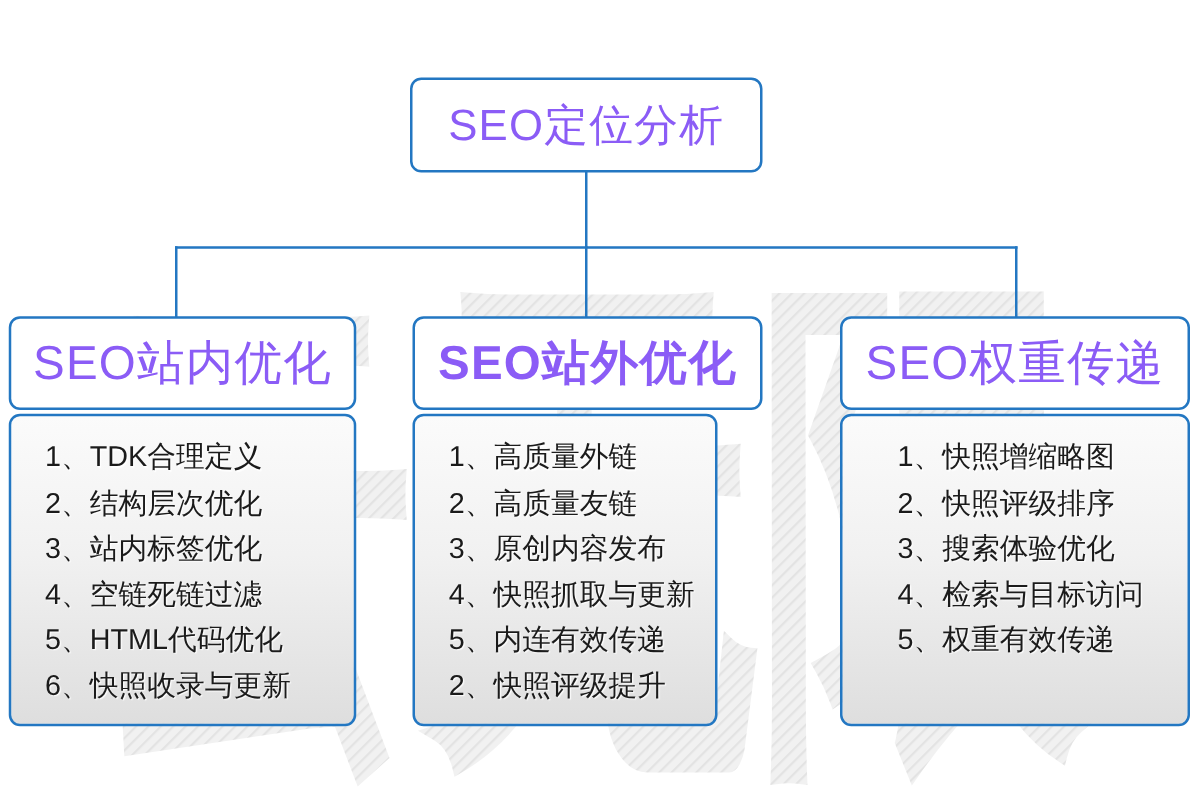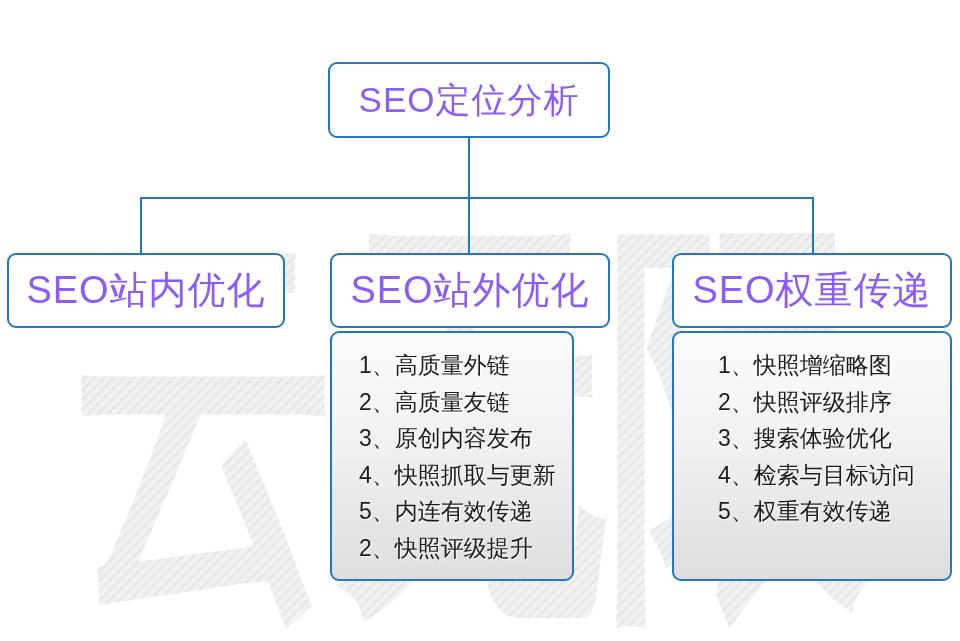--- a/index.html
+++ b/index.html
@@ -51,21 +51,21 @@
     left: 328px; top: 62px;
     width: 282px; height: 76px;
     font-size: 35px;
   }
   .col-head {
     top: 253px;
     height: 75px;
     font-size: 38px;
   }
   .col-head.c1 { left: 7px;   width: 278px; }
-  .col-head.c2 { left: 330px; width: 280px; }
+  .col-head.c2 { left: 330px; width: 280px; font-weight: bold; }
   .col-head.c3 { left: 672px; width: 280px; text-align: right; }
 
   .panel {
     position: absolute;
     top: 331px;
     height: 250px;
     border: 2px solid var(--accent);
     border-radius: 9px;
     background: linear-gradient(to bottom, #fbfbfb 0%, #f1f1f1 45%, #dedede 100%);
     padding: 14px 10px 0 27px;
@@ -103,20 +103,28 @@
   <div class="line v drop-mid"></div>
   <div class="line v drop-right"></div>
 
   <div class="node root-node">
     <span>SEO定位分析</span>
   </div>
 
   <div class="node col-head c1">
     <span>SEO站内优化</span>
   </div>
+  <div class="panel c1">
+    <div class="li">1、TDK合理定义</div>
+    <div class="li">2、结构层次优化</div>
+    <div class="li">3、站内标签优化</div>
+    <div class="li">4、空链死链过滤</div>
+    <div class="li">5、HTML代码优化</div>
+    <div class="li">6、快照收录与更新</div>
+  </div>
 
   <div class="node col-head c2">
     <span>SEO站外优化</span>
   </div>
   <div class="panel c2">
     <div class="li">1、高质量外链</div>
     <div class="li">2、高质量友链</div>
     <div class="li">3、原创内容发布</div>
     <div class="li">4、快照抓取与更新</div>
     <div class="li">5、内连有效传递</div>

